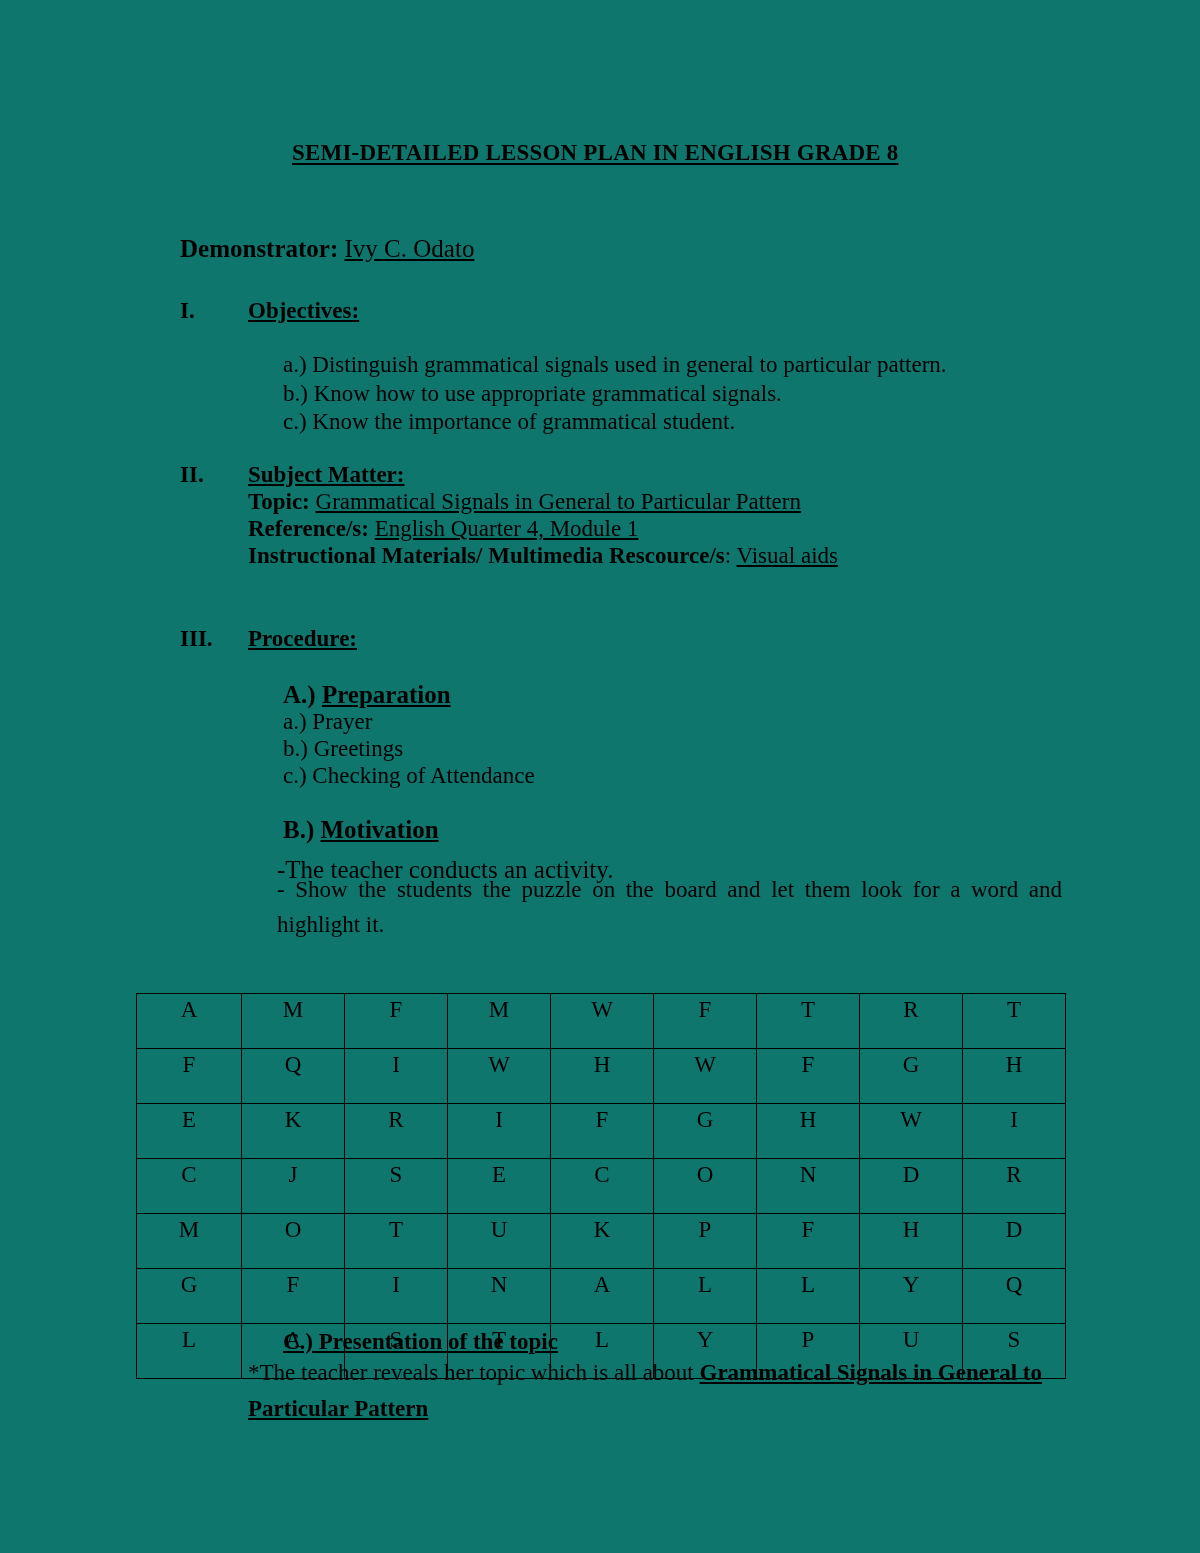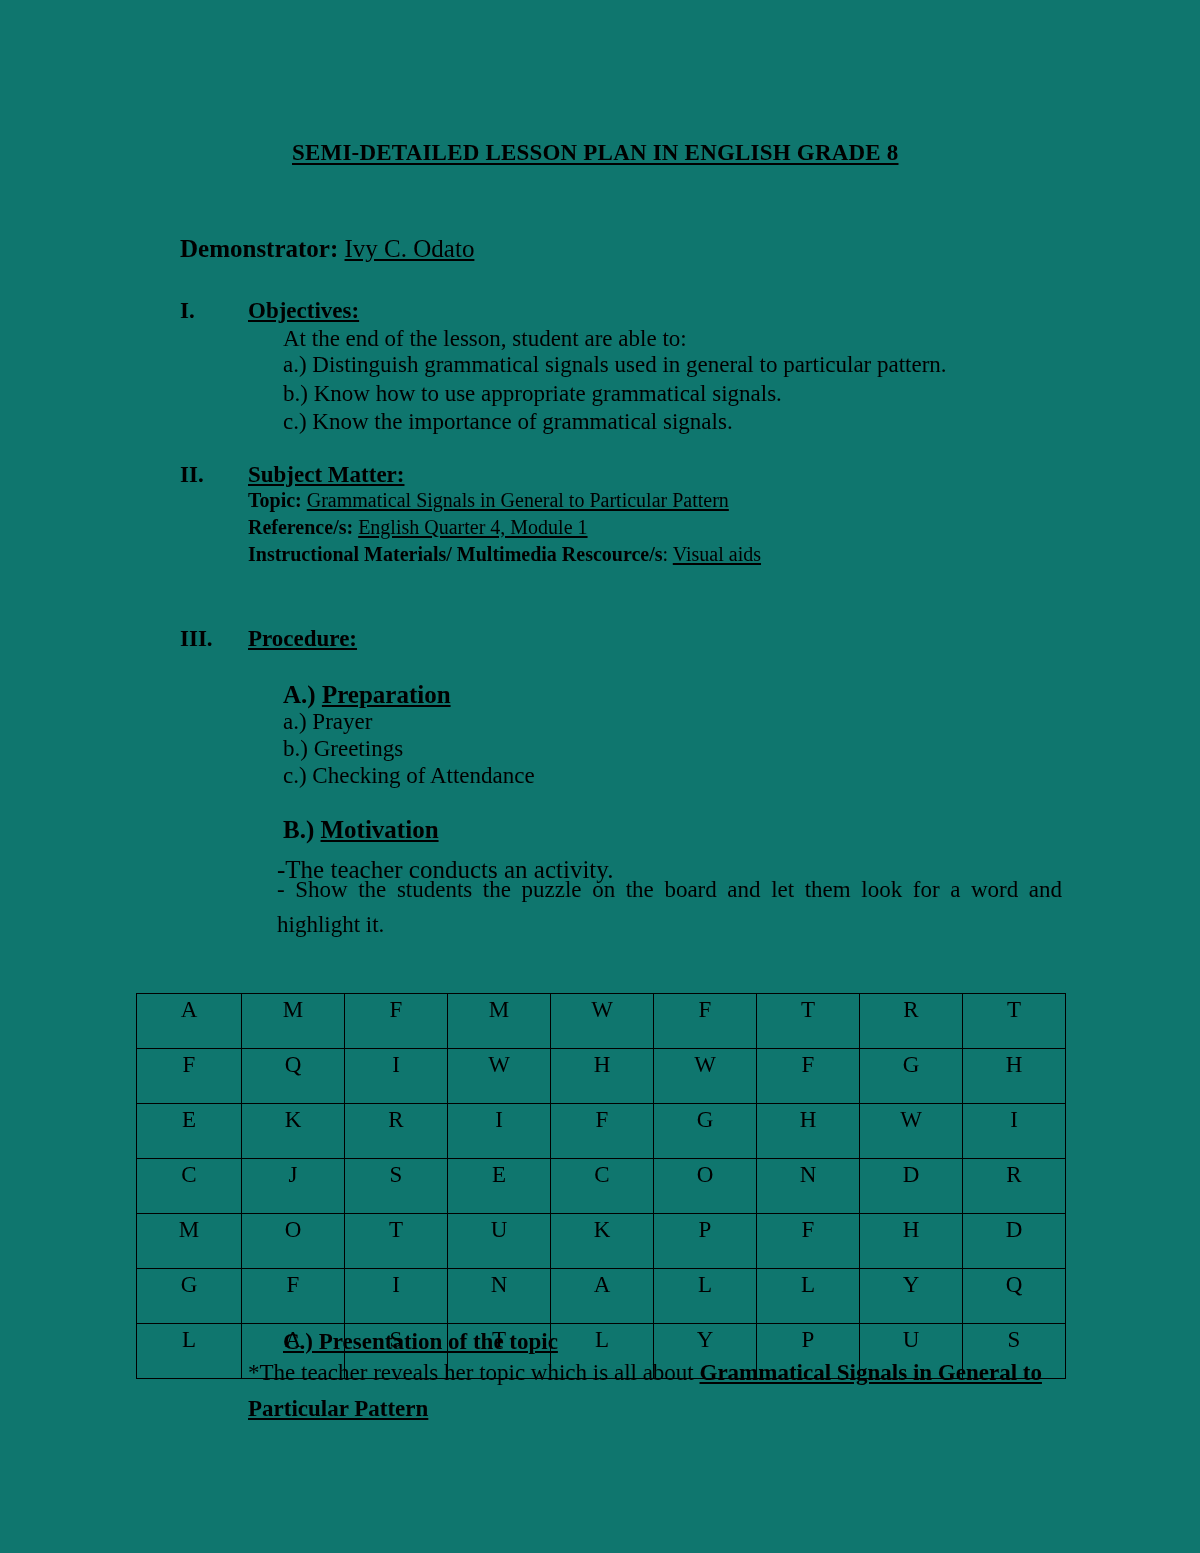--- a/index.html
+++ b/index.html
@@ -61,21 +61,21 @@
 
   .body-line {
     position: absolute;
     left: 283px;
     font-size: 23px;
     white-space: nowrap;
   }
   .sub-line {
     position: absolute;
     left: 248px;
-    font-size: 20px;
+    font-size: 23px;
     white-space: nowrap;
   }
 
   
   .justified {
     position: absolute;
     left: 277px;
     width: 785px;
     font-size: 23px;
     line-height: 35px;
@@ -132,24 +132,23 @@
 <body>
 
 <div class="page">
 
   <div class="doc-title">SEMI-DETAILED LESSON PLAN IN ENGLISH GRADE 8</div>
 
   <div class="line" style="left:180px; top:235px;"><span class="b">Demonstrator:</span> <span class="u">Ivy C. Odato</span></div>
 
   <div class="roman" style="top:298px;">I.</div>
   <div class="sec-head" style="top:298px;">Objectives:</div>
-  <div class="body-line" style="top:326px;">At the end of the lesson, student are able to:</div>
   <div class="body-line" style="top:352px;">a.) Distinguish grammatical signals used in general to particular pattern.</div>
   <div class="body-line" style="top:381px;">b.) Know how to use appropriate grammatical signals.</div>
-  <div class="body-line" style="top:409px;">c.) Know the importance of grammatical signals.</div>
+  <div class="body-line" style="top:409px;">c.) Know the importance of grammatical student.</div>
 
   <div class="roman" style="top:462px;">II.</div>
   <div class="sec-head" style="top:462px;">Subject Matter:</div>
 
   <div class="sub-line" style="top:489px;"><span class="b">Topic:</span> <span class="u">Grammatical Signals in General to Particular Pattern</span></div>
 
   <div class="sub-line" style="top:516px;"><span class="b">Reference/s:</span> <span class="u">English Quarter 4, Module 1</span></div>
 
   <div class="sub-line" style="top:543px;"><span class="b">Instructional Materials/ Multimedia Rescource/s</span><span>:</span> <span class="u">Visual aids</span></div>
 

